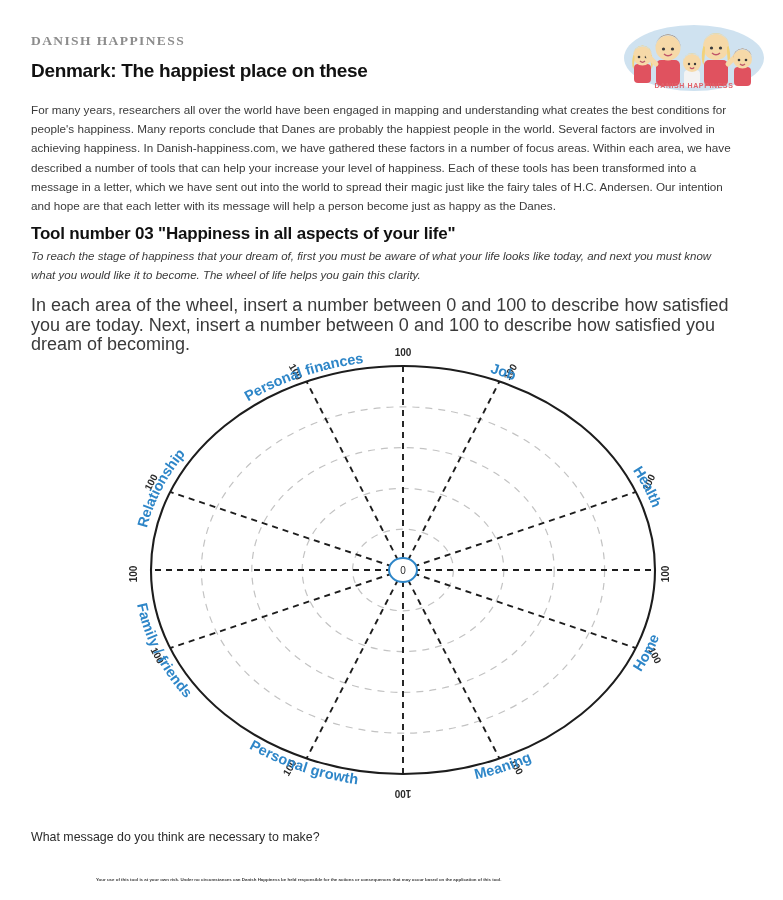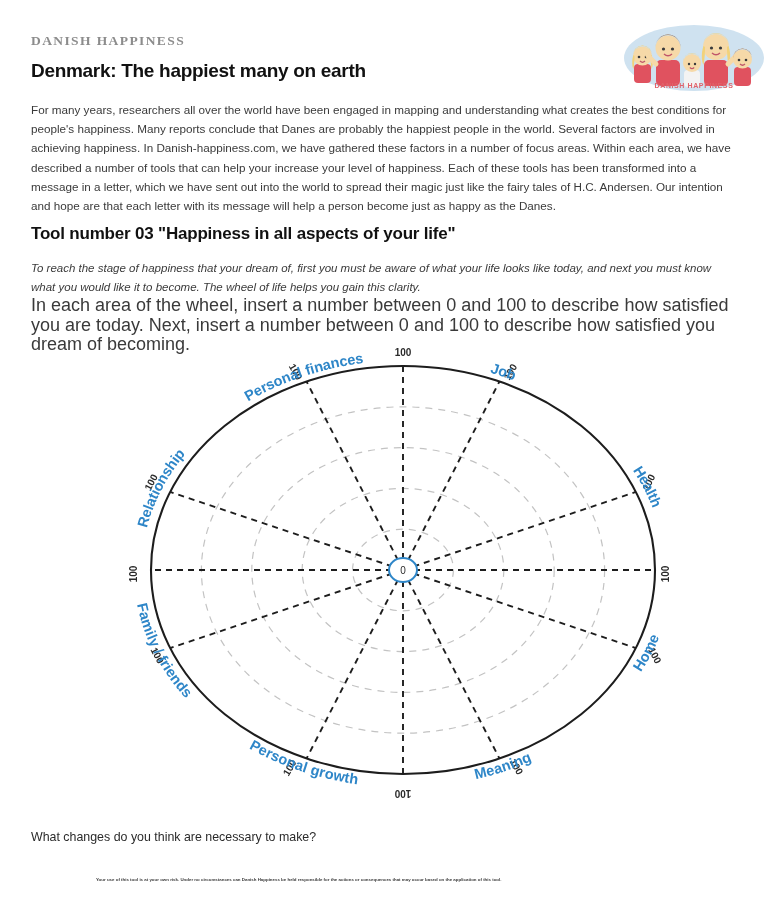--- a/index.html
+++ b/index.html
@@ -28,21 +28,21 @@
   .intro{
     position:absolute;left:31px;top:84px;width:710px;
     font-size:11.7px;line-height:19.2px;color:#3a3a3a;margin-top:16px;
   }
   .h2{
     position:absolute;left:31px;top:224px;
     font-size:17px;font-weight:bold;letter-spacing:-.2px;color:#111;
   }
   .lede{
     position:absolute;left:31px;top:247px;width:706px;
-    font-size:11.5px;line-height:19px;font-style:italic;color:#3a3a3a;margin-top:12px;
+    font-size:11.5px;line-height:19px;font-style:italic;color:#3a3a3a;
   }
   .instruction{
     position:absolute;left:31px;top:296px;width:700px;
     font-size:18px;line-height:19.5px;color:#3a3a3a;
   }
   .question{
     position:absolute;left:31px;top:830px;
     font-size:12.4px;color:#2b2b2b;
   }
   .disclaimer{
@@ -126,21 +126,21 @@
         <circle cx="122.5" cy="37" r="9.5" fill="#f6d9a8"></circle>
         <path d="M113 36a9.5 9.5 0 0119 0c0 -3 -3 -9 -9.5 -9S113 33 113 36z" fill="#a97a52"></path>
         <circle cx="119" cy="38" r="1.3" fill="#3a3a3a"></circle>
           <circle cx="126" cy="38" r="1.3" fill="#3a3a3a"></circle>
         <path d="M120 42q2.5 2.5 5 0" stroke="#c0556a" stroke-width="1.2" fill="none"></path>
       </g>
     </svg>
     <div class="logo-caption">DANISH HAPPINESS</div>
   </div>
 
-  <div class="h1">Denmark: The happiest many on earth</div>
+  <div class="h1">Denmark: The happiest place on these</div>
   <div class="intro">For many years, researchers all over the world have been engaged in mapping and understanding what creates the best conditions for people's happiness. Many reports conclude that Danes are probably the happiest people in the world. Several factors are involved in achieving happiness. In Danish-happiness.com, we have gathered these factors in a number of focus areas. Within each area, we have described a number of tools that can help your increase your level of happiness. Each of these tools has been transformed into a message in a letter, which we have sent out into the world to spread their magic just like the fairy tales of H.C. Andersen. Our intention and hope are that each letter with its message will help a person become just as happy as the Danes.</div>
 
   <div class="h2">Tool number 03 "Happiness in all aspects of your life"</div>
   <div class="lede">To reach the stage of happiness that your dream of, first you must be aware of what your life looks like today, and next you must know what you would like it to become. The wheel of life helps you gain this clarity.</div>
   <div class="instruction">In each area of the wheel, insert a number between 0 and 100 to describe how satisfied you are today. Next, insert a number between 0 and 100 to describe how satisfied you dream of becoming.</div>
 
   <div class="wheel">
     <svg width="783" height="460" viewBox="0 0 783 460" aria-hidden="true">
       <defs>
 
@@ -193,16 +193,16 @@
           <path id="arc5" d="M 129.84023525508843 241.6547151994435 A 273.42 221.34 0 0 0 201.4136305693759 381.53513655365026" fill="none" stroke="none"></path>
           <text class="sector-label" dy="-4"><textPath href="#arc5" startOffset="50%" text-anchor="middle" xlink:href="#arc5">Family / friends</textPath></text>
           <path id="arc6" d="M 129.84023525508843 222.34528480055647 A 273.42 221.34 0 0 1 201.41363056937578 82.46486344634985" fill="none" stroke="none"></path>
           <text class="sector-label" dy="12"><textPath href="#arc6" startOffset="50%" text-anchor="middle" xlink:href="#arc6">Relationship</textPath></text>
           <path id="arc7" d="M 218.28012543372617 68.81103427044721 A 273.42 221.34 0 0 1 391.0735871065698 10.870666635071586" fill="none" stroke="none"></path>
           <text class="sector-label" dy="12"><textPath href="#arc7" startOffset="50%" text-anchor="middle" xlink:href="#arc7">Personal finances</textPath></text>
         </g>
     </svg>
   </div>
 
-  <div class="question">What changes do you think are necessary to make?</div>
+  <div class="question">What message do you think are necessary to make?</div>
   <div class="disclaimer">Your use of this tool is at your own risk. Under no circumstances can Danish Happiness be held responsible for the actions or consequences that may occur based on the application of this tool.</div>
 
 </div>
 
 </body></html>

